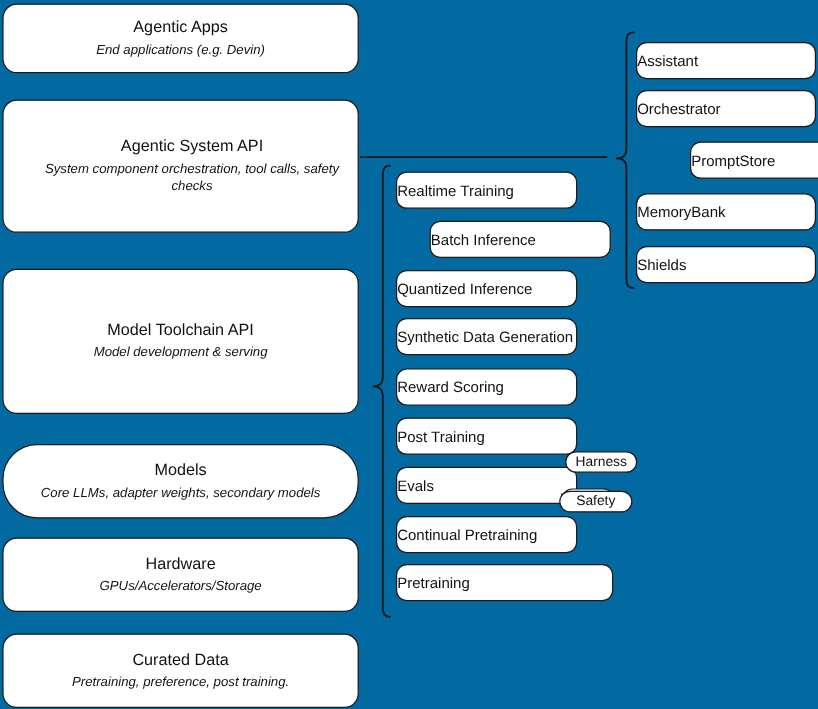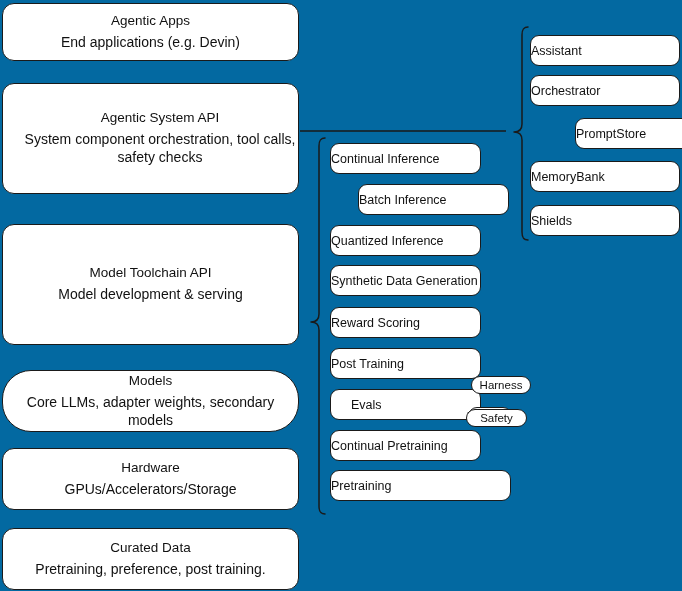--- a/index.html
+++ b/index.html
@@ -26,24 +26,25 @@
     align-items: center;
     justify-content: center;
     text-align: center;
   }
   .box .title {
     font-size: 13.5px;
     color: #111111;
     line-height: 1.25;
   }
   .box .subtitle {
-    font-size: 14px;
+    font-size: 11px;
     color: #111111;
     line-height: 1.3;
     margin-top: 3px;
+    font-style: italic;
   }
   .pillbox {
     position: absolute;
     box-sizing: border-box;
     border: 1.4px solid #1a1a1a;
     border-radius: 9px;
     background: #ffffff;
     display: flex;
     align-items: center;
     justify-content: flex-start;
@@ -120,38 +121,38 @@
     <div class="title">Hardware</div>
     <div class="subtitle">GPUs/Accelerators/Storage</div>
   </div>
 
   <div class="box" style="left:2px; top:528px; width:297px; height:62px;">
     <div class="title">Curated Data</div>
     <div class="subtitle">Pretraining, preference, post training.</div>
   </div>
 
   <div class="pillbox" style="left:330px; top:143px; width:151px; height:31px;">
-    <span>Continual Inference</span>
+    <span>Realtime Training</span>
   </div>
   <div class="pillbox" style="left:330px; top:184px; width:151px; height:31px;margin-left:28px;">
     <span>Batch Inference</span>
   </div>
   <div class="pillbox" style="left:330px; top:225px; width:151px; height:31px;">
     <span>Quantized Inference</span>
   </div>
   <div class="pillbox" style="left:330px; top:265px; width:151px; height:31px;">
     <span>Synthetic Data Generation</span>
   </div>
   <div class="pillbox" style="left:330px; top:307px; width:151px; height:31px;">
     <span>Reward Scoring</span>
   </div>
   <div class="pillbox" style="left:330px; top:348px; width:151px; height:31px;">
     <span>Post Training</span>
   </div>
-  <div class="pillbox" style="left:330px; top:389px; width:151px; height:31px;padding-left:20px;">
+  <div class="pillbox" style="left:330px; top:389px; width:151px; height:31px;">
     <span>Evals</span>
   </div>
   <div class="pillbox" style="left:330px; top:430px; width:151px; height:31px;">
     <span>Continual Pretraining</span>
   </div>
   <div class="pillbox" style="left:330px; top:470px; width:181px; height:31px;">
     <span>Pretraining</span>
   </div>
 
   <div class="tagpill" style="left:471px; top:376px; width:60px; height:18px;">

